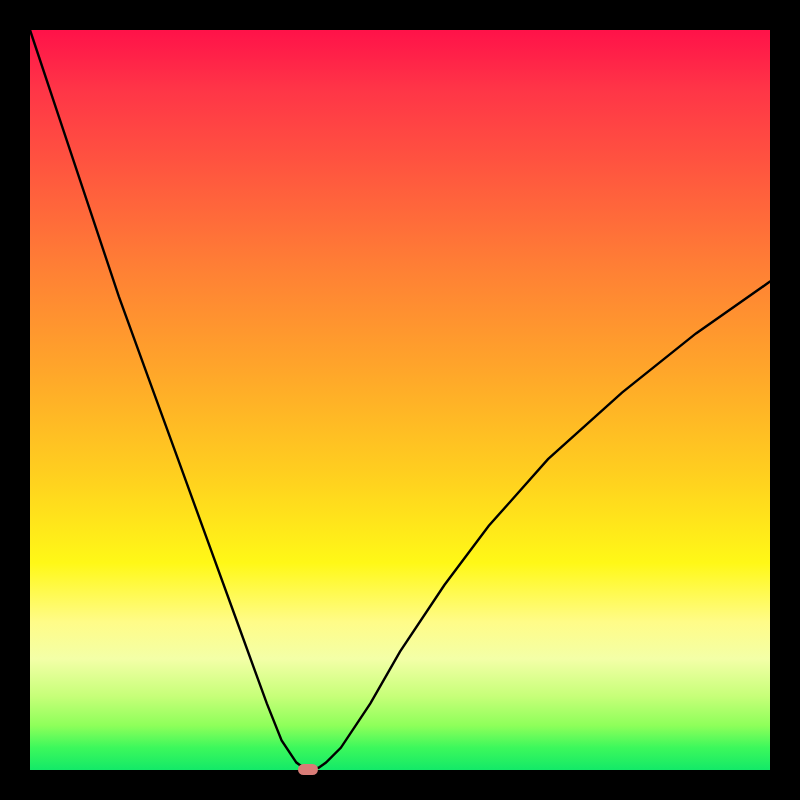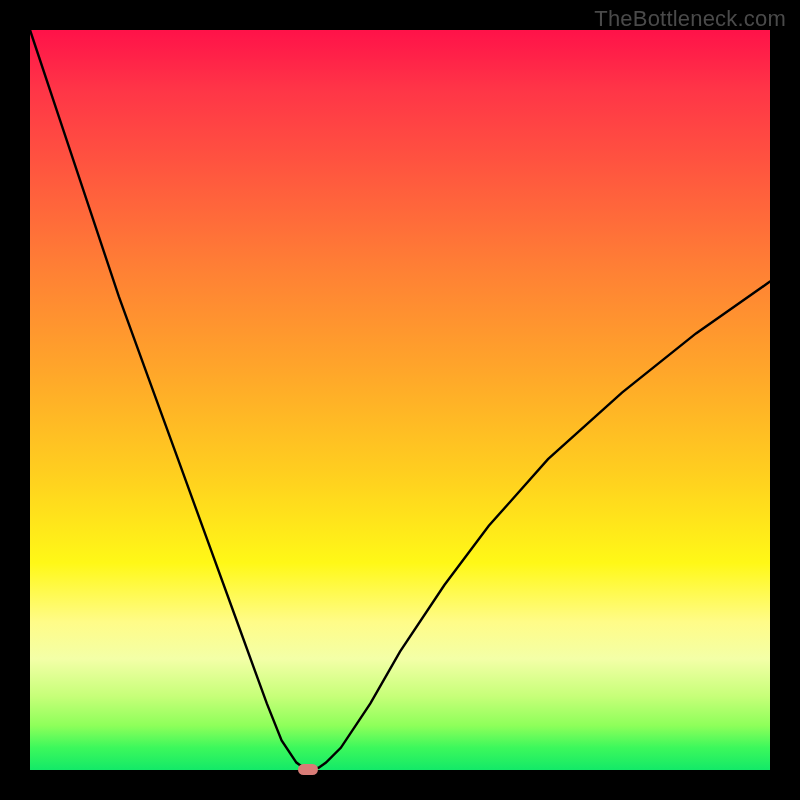--- a/index.html
+++ b/index.html
@@ -81,15 +81,14 @@
   <div class="plot-area">
 
     <svg class="curve" viewBox="0 0 740 740" preserveAspectRatio="none">
       <path d="M0.00 0.00 L29.60 88.80 L59.20 177.60 L88.80 266.40 L118.40 347.80 L148.00 429.20 L177.60 510.60 L207.20 592.00 L236.80 673.40 L251.60 710.40 L266.40 732.60 L273.80 737.78 L277.50 738.52 L281.20 738.52 L288.60 737.78 L296.00 732.60 L310.80 717.80 L340.40 673.40 L370.00 621.60 L414.40 555.00 L458.80 495.80 L518.00 429.20 L592.00 362.60 L666.00 303.40 L740.00 251.60"></path>
     </svg>
 
     <div class="marker" style="left: 267.5px; top: 733.52px;"></div>
 
   </div>
 
-  <div class="watermark">TheBottleneck.com</div>
 
 </div>
 
 </body></html>

